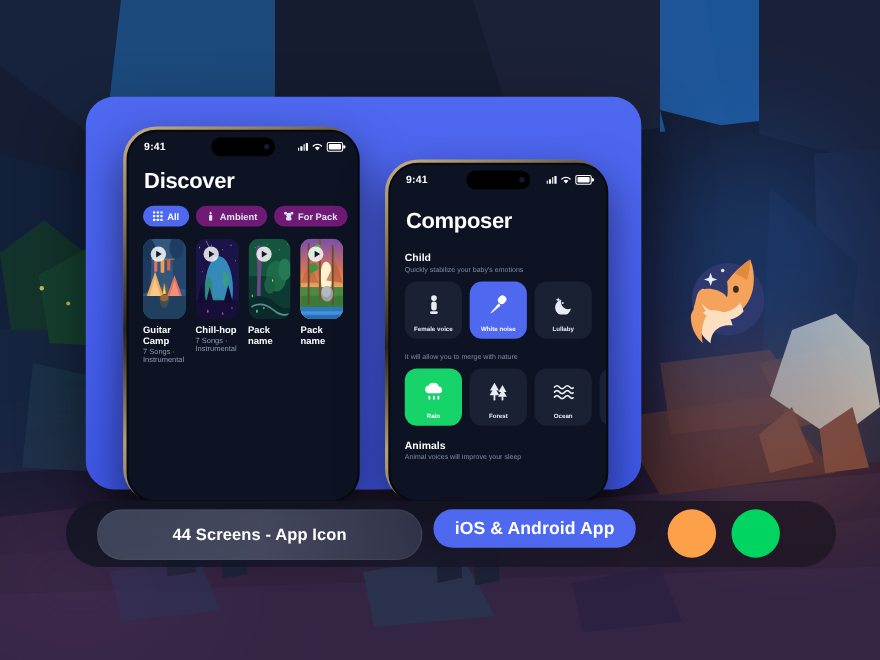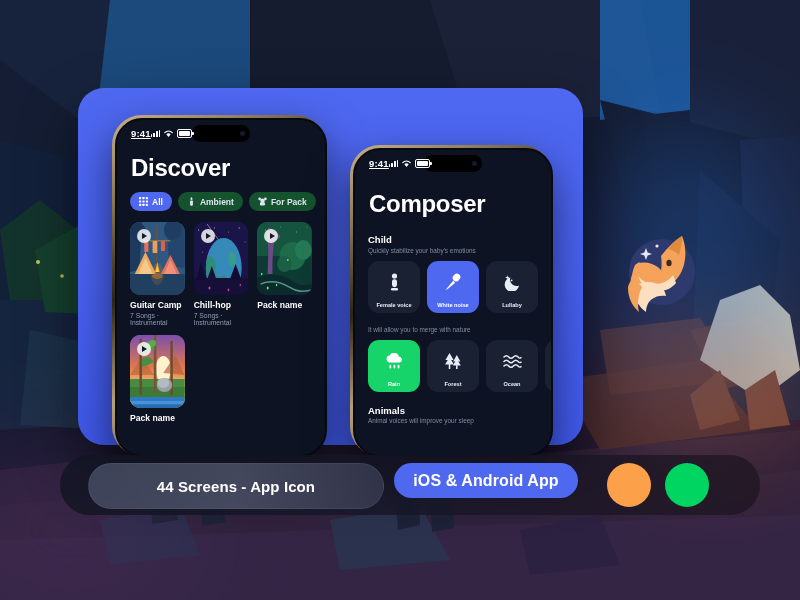--- a/index.html
+++ b/index.html
@@ -33,51 +33,51 @@
   }
   .phone .screen{
     position:relative;width:100%;height:100%;
     background:#0d1322;border-radius:27px;overflow:hidden;
     border:2px solid #080a12;
   }
   #phone1{left:112px;top:115px;width:208px;height:335px;}
   #phone2{left:350px;top:145px;width:196px;height:305px;}
 
   .statusbar{
-    position:relative;display:flex;align-items:center;
-    height:26px;padding:0 13px 0 14px;color:#fff;text-decoration:underline;
+    position:relative;display:flex;align-items:center;justify-content:space-between;
+    height:26px;padding:0 13px 0 14px;color:#fff;
   }
   .sb-time{font-size:9.5px;font-weight:700;letter-spacing:.2px;}
   .sb-right{display:flex;align-items:center;gap:3px;}
   .island{
     position:absolute;left:50%;transform:translateX(-50%);top:5px;
     width:58px;height:17px;border-radius:10px;background:#000;
     display:flex;align-items:center;justify-content:flex-end;padding-right:5px;box-sizing:border-box;
   }
   .island .lens{width:5px;height:5px;border-radius:50%;background:#101a33;}
   .bars{display:flex;align-items:flex-end;gap:1px;height:8px;}
   .bars i{width:1.6px;background:#fff;border-radius:.5px;display:block;}
   .bars i:nth-child(1){height:3px}.bars i:nth-child(2){height:4.5px}
   .bars i:nth-child(3){height:6px}.bars i:nth-child(4){height:7.5px}
   .batt{width:13px;height:7px;border:1.1px solid #fff;border-radius:2px;position:relative;}
   .batt::after{content:"";position:absolute;left:1px;top:1px;bottom:1px;right:1px;background:#fff;border-radius:1px;}
   .batt::before{content:"";position:absolute;right:-2.5px;top:2px;width:1.3px;height:3px;background:#fff;border-radius:0 1px 1px 0;}
 
   
   .scr-pad{padding:0 13px;}
-  .h-title{color:#fff;font-size:24px;font-weight:700;margin:8px 0 10px 1px;letter-spacing:-.3px;}
+  .h-title{color:#fff;font-size:20px;font-weight:700;margin:8px 0 10px 1px;letter-spacing:-.3px;}
   .chips{display:flex;gap:6px;margin-bottom:11px;}
   .chip{
     display:flex;align-items:center;gap:4px;
-    background:#14532d;border-radius:20px;padding:4.5px 9px;
+    background:#701a75;border-radius:20px;padding:4.5px 9px;
     color:#dfe4f2;font-size:8.5px;font-weight:600;white-space:nowrap;
   }
   .chip.active{background:#4f68f0;color:#fff;}
   .chip .gi{width:9px;height:9px;display:block;}
-  .cards{display:grid;grid-template-columns:1fr 1fr 1fr;gap:9px;}
+  .cards{display:grid;grid-template-columns:1fr 1fr 1fr 1fr;gap:9px;}
   .pcard .thumb{
     position:relative;width:100%;height:73px;border-radius:10px;overflow:hidden;
   }
   .play{
     position:absolute;left:7px;top:7px;width:14px;height:14px;border-radius:50%;
     background:rgba(255,255,255,.82);display:flex;align-items:center;justify-content:center;
   }
   .play::after{content:"";border-left:5px solid #111827;border-top:3.2px solid transparent;border-bottom:3.2px solid transparent;margin-left:1.5px;}
   .pcard .nm{color:#fff;font-size:8.6px;font-weight:600;margin-top:5px;}
   .pcard .mt{color:#8e9ab5;font-size:6.8px;margin-top:2px;}

